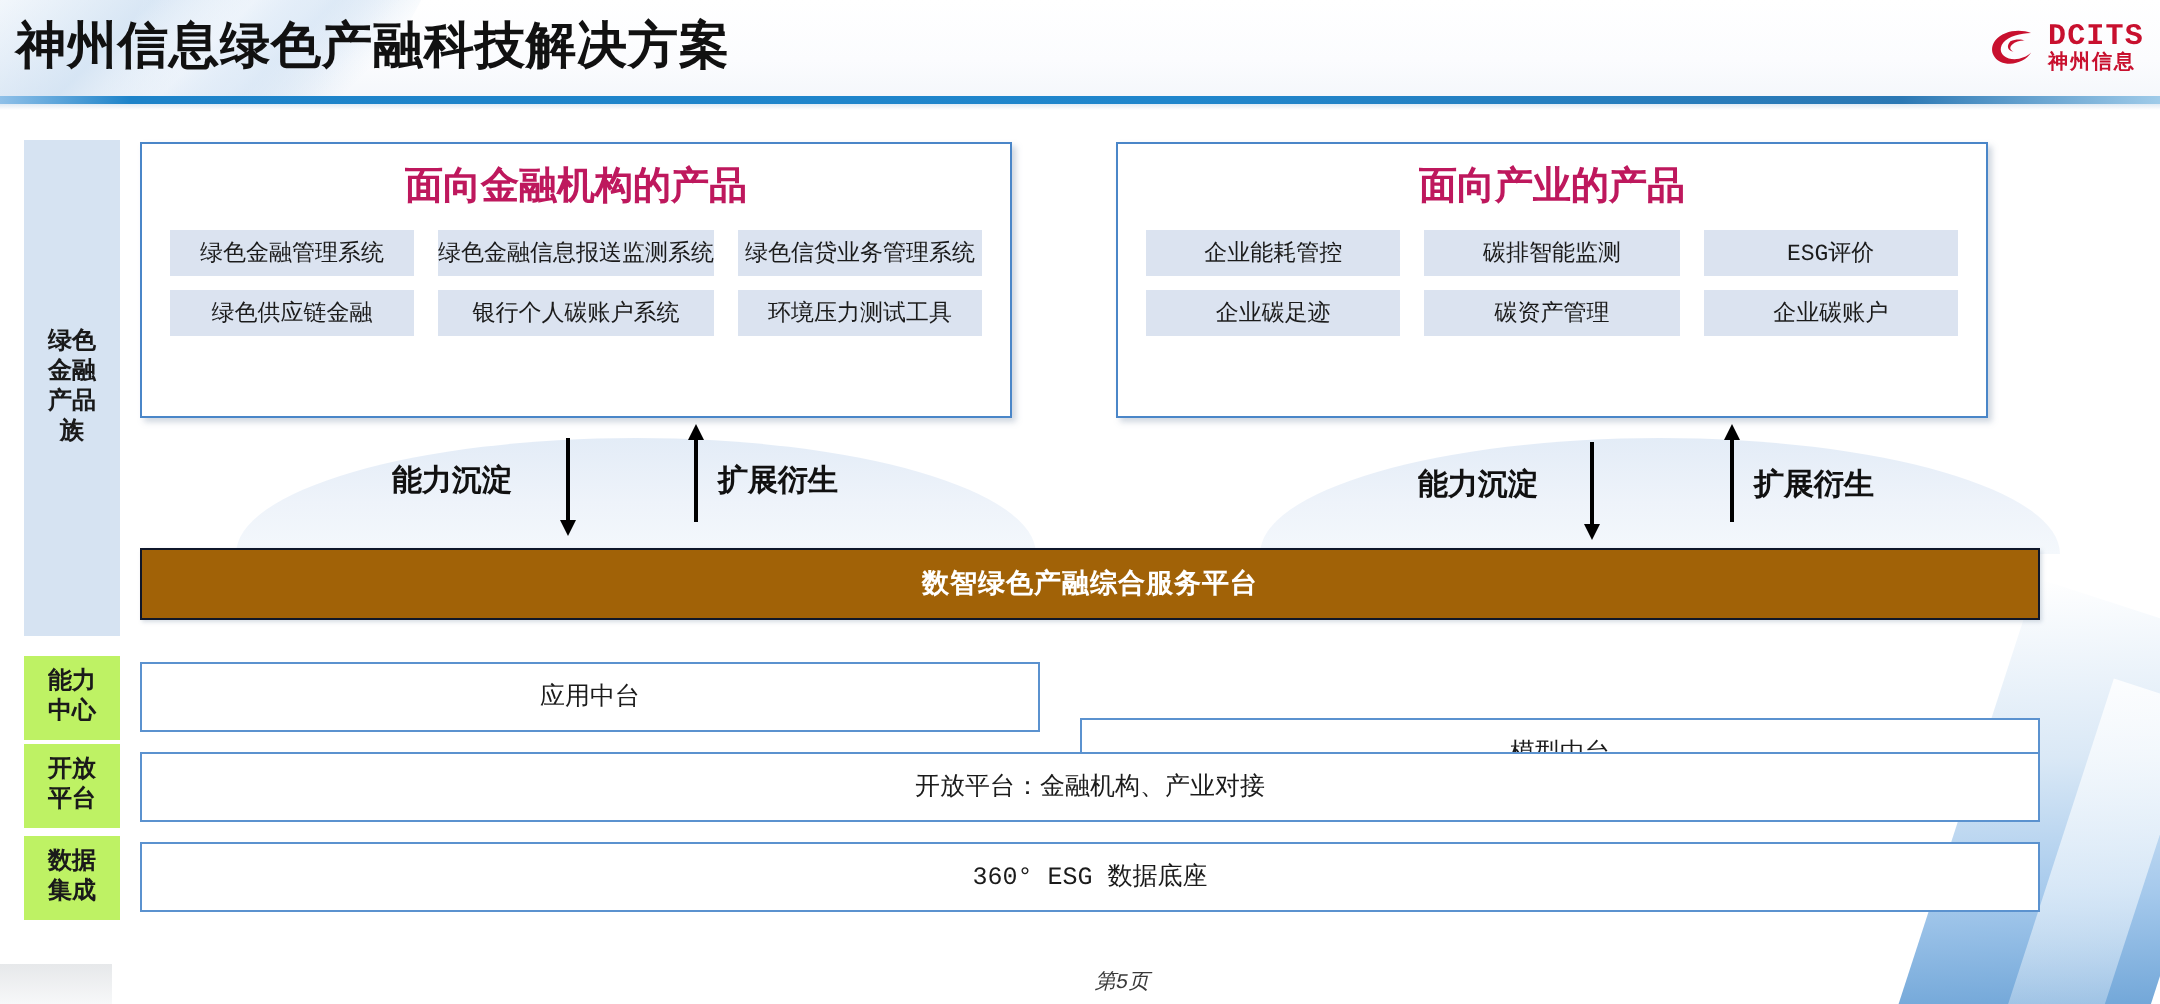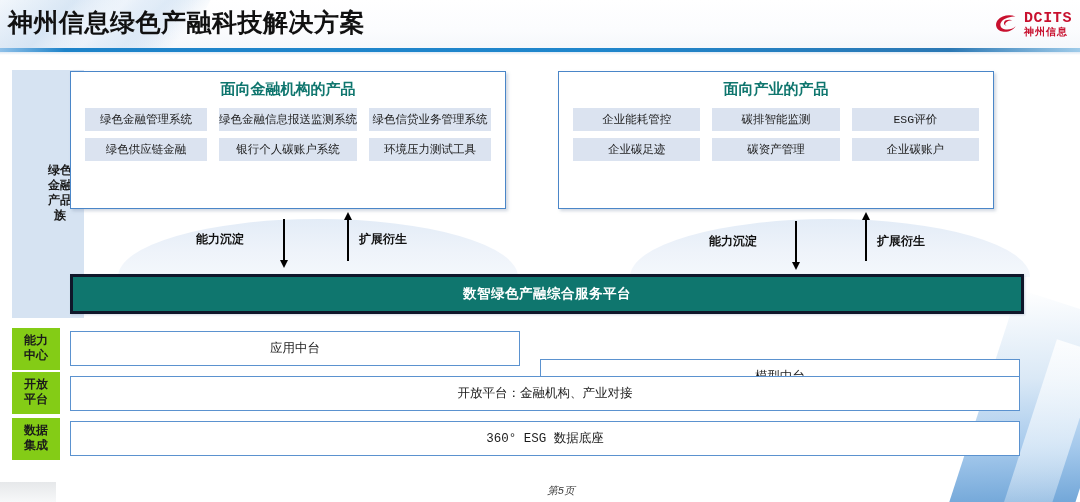--- a/index.html
+++ b/index.html
@@ -44,39 +44,39 @@
   .corner-gray{position:absolute;left:0;bottom:0;width:56px;height:20px;
     background:linear-gradient(180deg,#e6e8ea 0%,#f7f8f9 100%);pointer-events:none;}
 
   .dome{position:absolute;background:linear-gradient(180deg,#e3ecf7 0%,#eef3fa 55%,#f4f8fc 100%);
     border-radius:50% 50% 0 0 / 100% 100% 0 0;pointer-events:none;}
 
   
   .side{position:absolute;display:flex;align-items:center;justify-content:center;text-align:center;
     font-size:12px;font-weight:bold;color:#1a1a1a;line-height:1.25;}
   .side-blue{background:#d6e3f2;}
-  .side-peach{background:#84cc16;}
+  .side-peach{background:#bef264;}
 
   
   .panel{position:absolute;background:#ffffff;border:1.4px solid #4a86c8;
     box-shadow:2px 2px 3px rgba(120,140,165,.35);}
-  .panel-title{text-align:center;font-size:15px;font-weight:bold;color:#0f766e;margin-top:8px;}
+  .panel-title{text-align:center;font-size:19px;font-weight:bold;color:#be185d;margin-top:8px;}
   .panel-grid{display:grid;grid-template-columns:1fr 1fr 1fr;gap:7px 12px;padding:9px 14px 11px 14px;}
   .prod{background:#dbe3f0;height:23px;display:flex;align-items:center;justify-content:center;
     font-size:11.5px;color:#1b1b1b;white-space:nowrap;}
 
   
-  .flow-label{position:absolute;font-size:12px;font-weight:bold;color:#111;white-space:nowrap;}
+  .flow-label{position:absolute;font-size:15px;font-weight:bold;color:#111;white-space:nowrap;}
   .arrow{position:absolute;width:1.6px;background:#000;}
   .arrow .head{position:absolute;left:50%;transform:translateX(-50%);width:0;height:0;}
   .arrow.down .head{bottom:-7px;border-left:4.5px solid transparent;border-right:4.5px solid transparent;border-top:8px solid #000;}
   .arrow.up .head{top:-7px;border-left:4.5px solid transparent;border-right:4.5px solid transparent;border-bottom:8px solid #000;}
 
   
-  .platform-bar{position:absolute;background:#0f766e;border:3px solid #0f172a;
+  .platform-bar{position:absolute;background:#a16207;border:1px solid #0f172a;
     display:flex;align-items:center;justify-content:center;
     font-size:13.5px;font-weight:bold;color:#ffffff;letter-spacing:.5px;
     box-shadow:1px 1px 2px rgba(120,140,165,.3);}
   .row-box{position:absolute;background:#ffffff;border:1.4px solid #5b92cf;
     display:flex;align-items:center;justify-content:center;
     font-size:12.5px;color:#1b1b1b;}
 
   .footer{position:absolute;left:0;bottom:4px;width:1080px;text-align:center;
     font-size:10.5px;font-style:italic;color:#3a3a3a;margin-left:21px;}
 </style>
@@ -105,21 +105,21 @@
       </svg>
     </div>
     <div class="logo-text">
       <span class="logo-en">DCITS</span>
       <span class="logo-cn">神州信息</span>
     </div>
   </div>
   <div class="hdr-rule"></div>
   <div class="hdr-rule-soft"></div>
 
-  <div class="side side-blue" style="left:12px;top:70px;width:48px;height:248px;padding-left:24px;">
+  <div class="side side-blue" style="left:12px;top:70px;width:48px;height:248px;">
     <span style="white-space:pre-line;">绿色
 金融
 产品
 族</span>
   </div>
   <div class="side side-peach" style="left:12px;top:328px;width:48px;height:42px;">
     <span style="white-space:pre-line;">能力
 中心</span>
   </div>
   <div class="side side-peach" style="left:12px;top:372px;width:48px;height:42px;">

